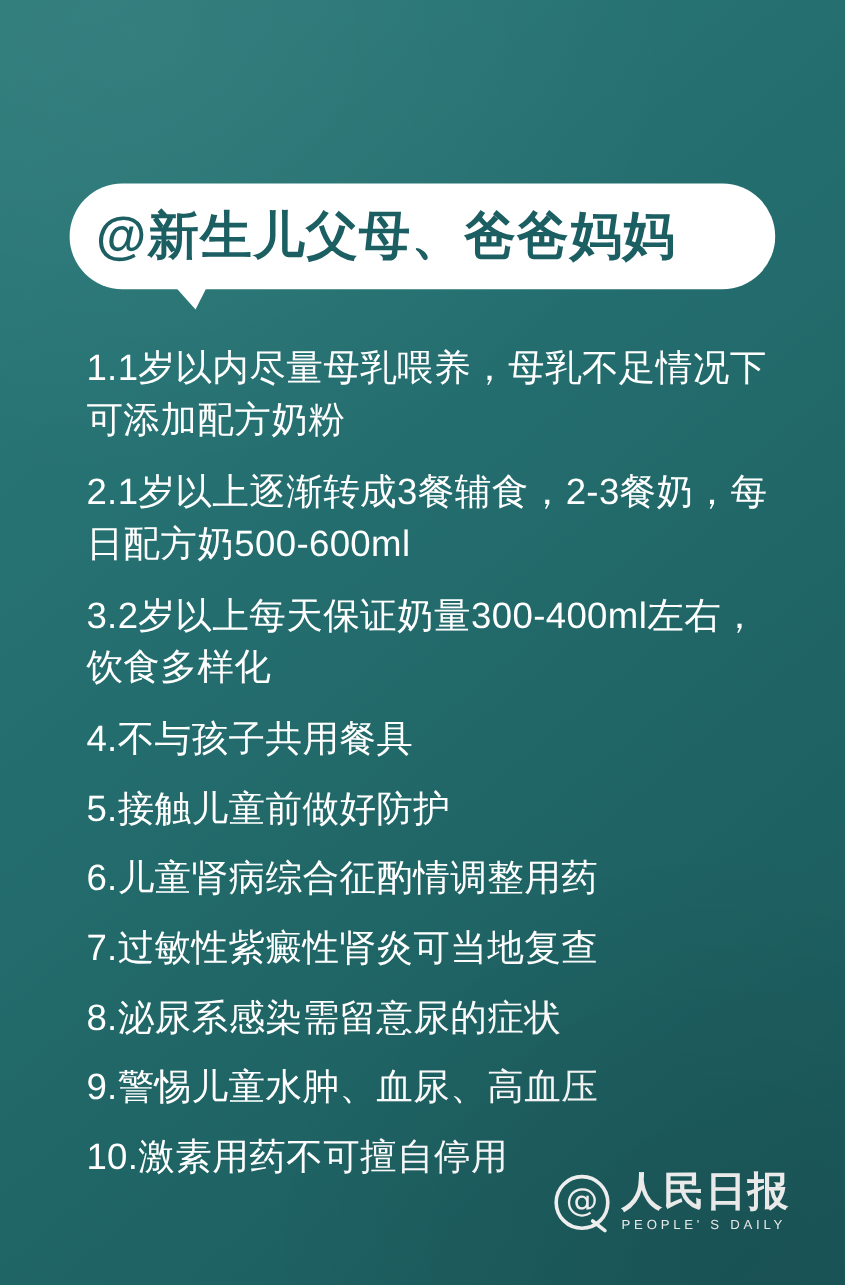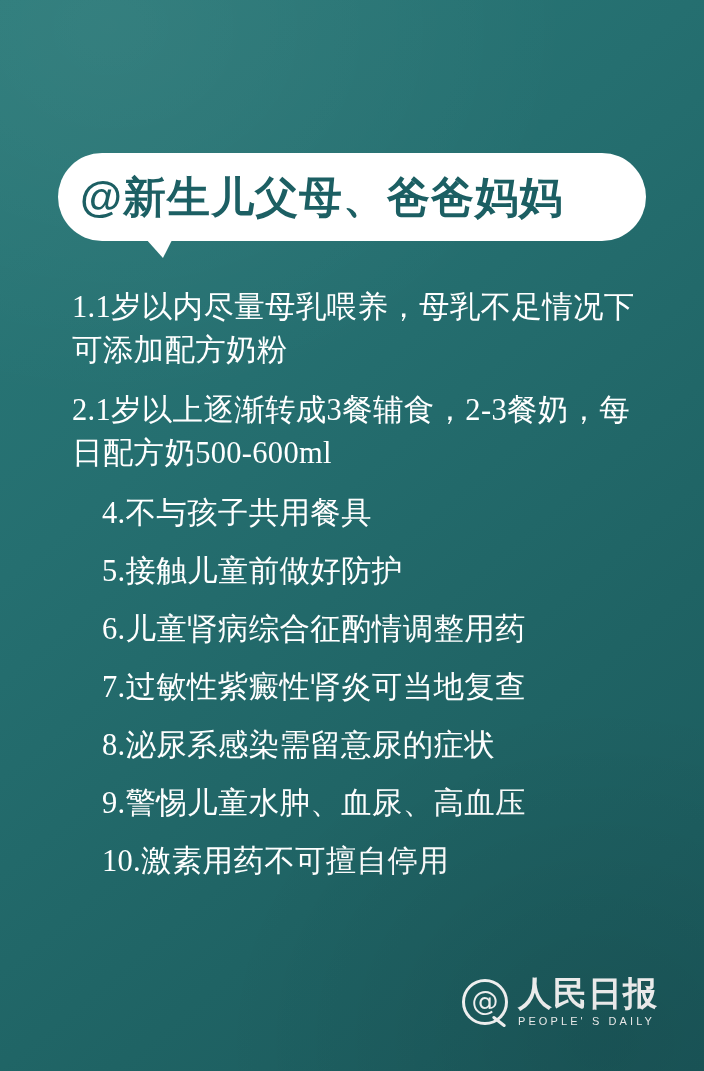--- a/index.html
+++ b/index.html
@@ -84,25 +84,23 @@
     top: 286px;
     width: 570px;
   }
   .list-item {
     color: #ffffff;
     font-size: 30.5px;
     line-height: 43px;
     margin-bottom: 17px;
     letter-spacing: 0.3px;
     font-weight: 400;
-    font-family: Liberation Serif, serif;
   }
   .list-item.tight {
     margin-bottom: 15px;
-    margin-left: 30px;
   }
 
   
   .footer {
     position: absolute;
     right: 46px;
     bottom: 44px;
     display: flex;
     align-items: center;
     gap: 10px;
@@ -164,20 +162,21 @@
 <div class="poster">
 
   <div class="title-bubble">
     <span class="title-text">@新生儿父母、爸爸妈妈</span>
     <span class="tail"></span>
   </div>
 
   <div class="list">
     <div class="list-item">1.1岁以内尽量母乳喂养，母乳不足情况下可添加配方奶粉</div>
     <div class="list-item">2.1岁以上逐渐转成3餐辅食，2-3餐奶，每日配方奶500-600ml</div>
+    <div class="list-item">3.2岁以上每天保证奶量300-400ml左右，饮食多样化</div>
     <div class="list-item tight">4.不与孩子共用餐具</div>
     <div class="list-item tight">5.接触儿童前做好防护</div>
     <div class="list-item tight">6.儿童肾病综合征酌情调整用药</div>
     <div class="list-item tight">7.过敏性紫癜性肾炎可当地复查</div>
     <div class="list-item tight">8.泌尿系感染需留意尿的症状</div>
     <div class="list-item tight">9.警惕儿童水肿、血尿、高血压</div>
     <div class="list-item tight">10.激素用药不可擅自停用</div>
   </div>
 
   <div class="footer">

